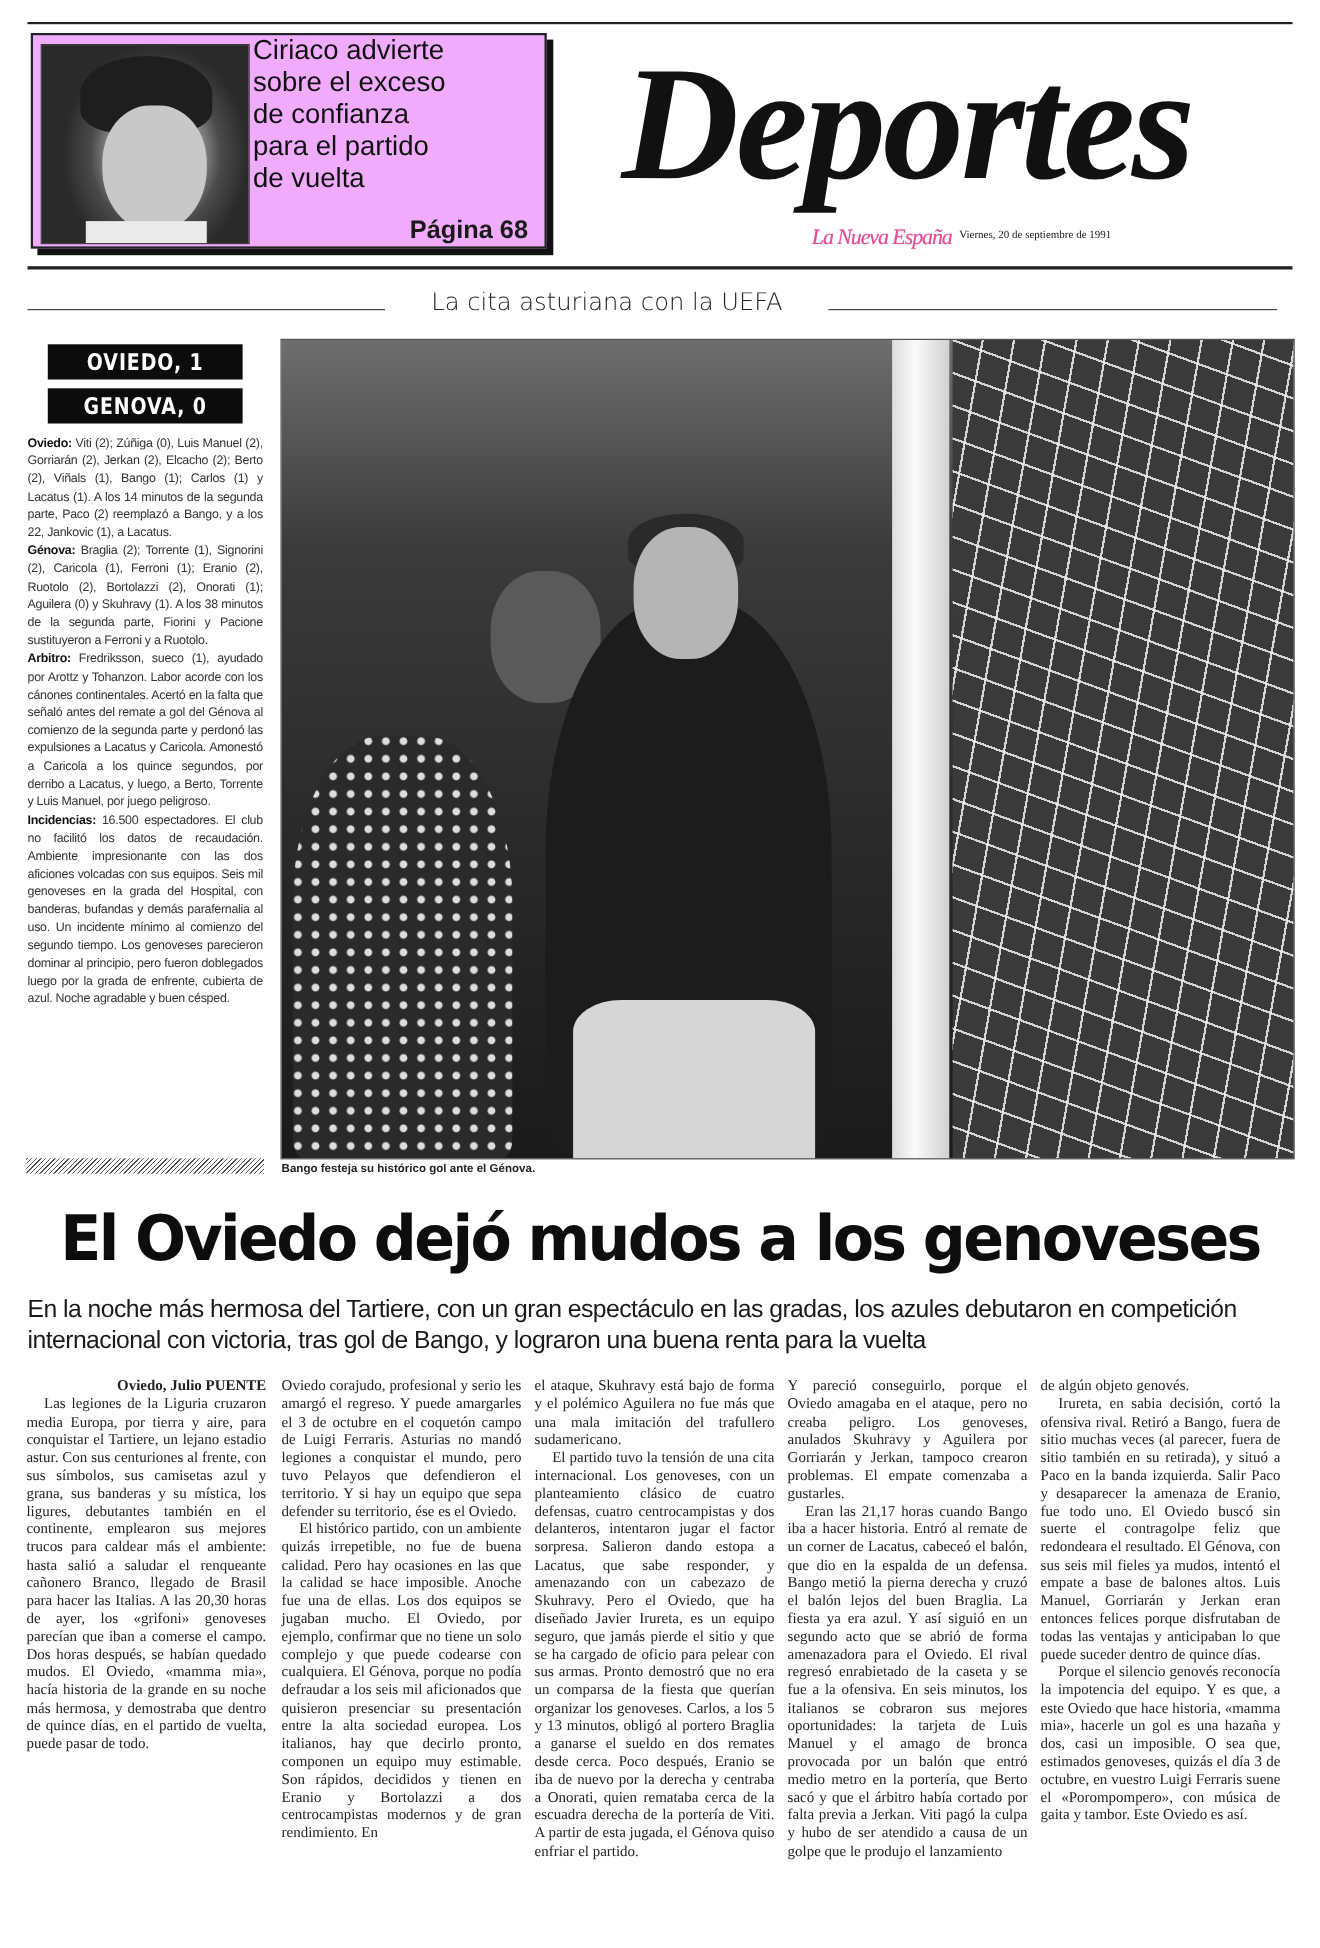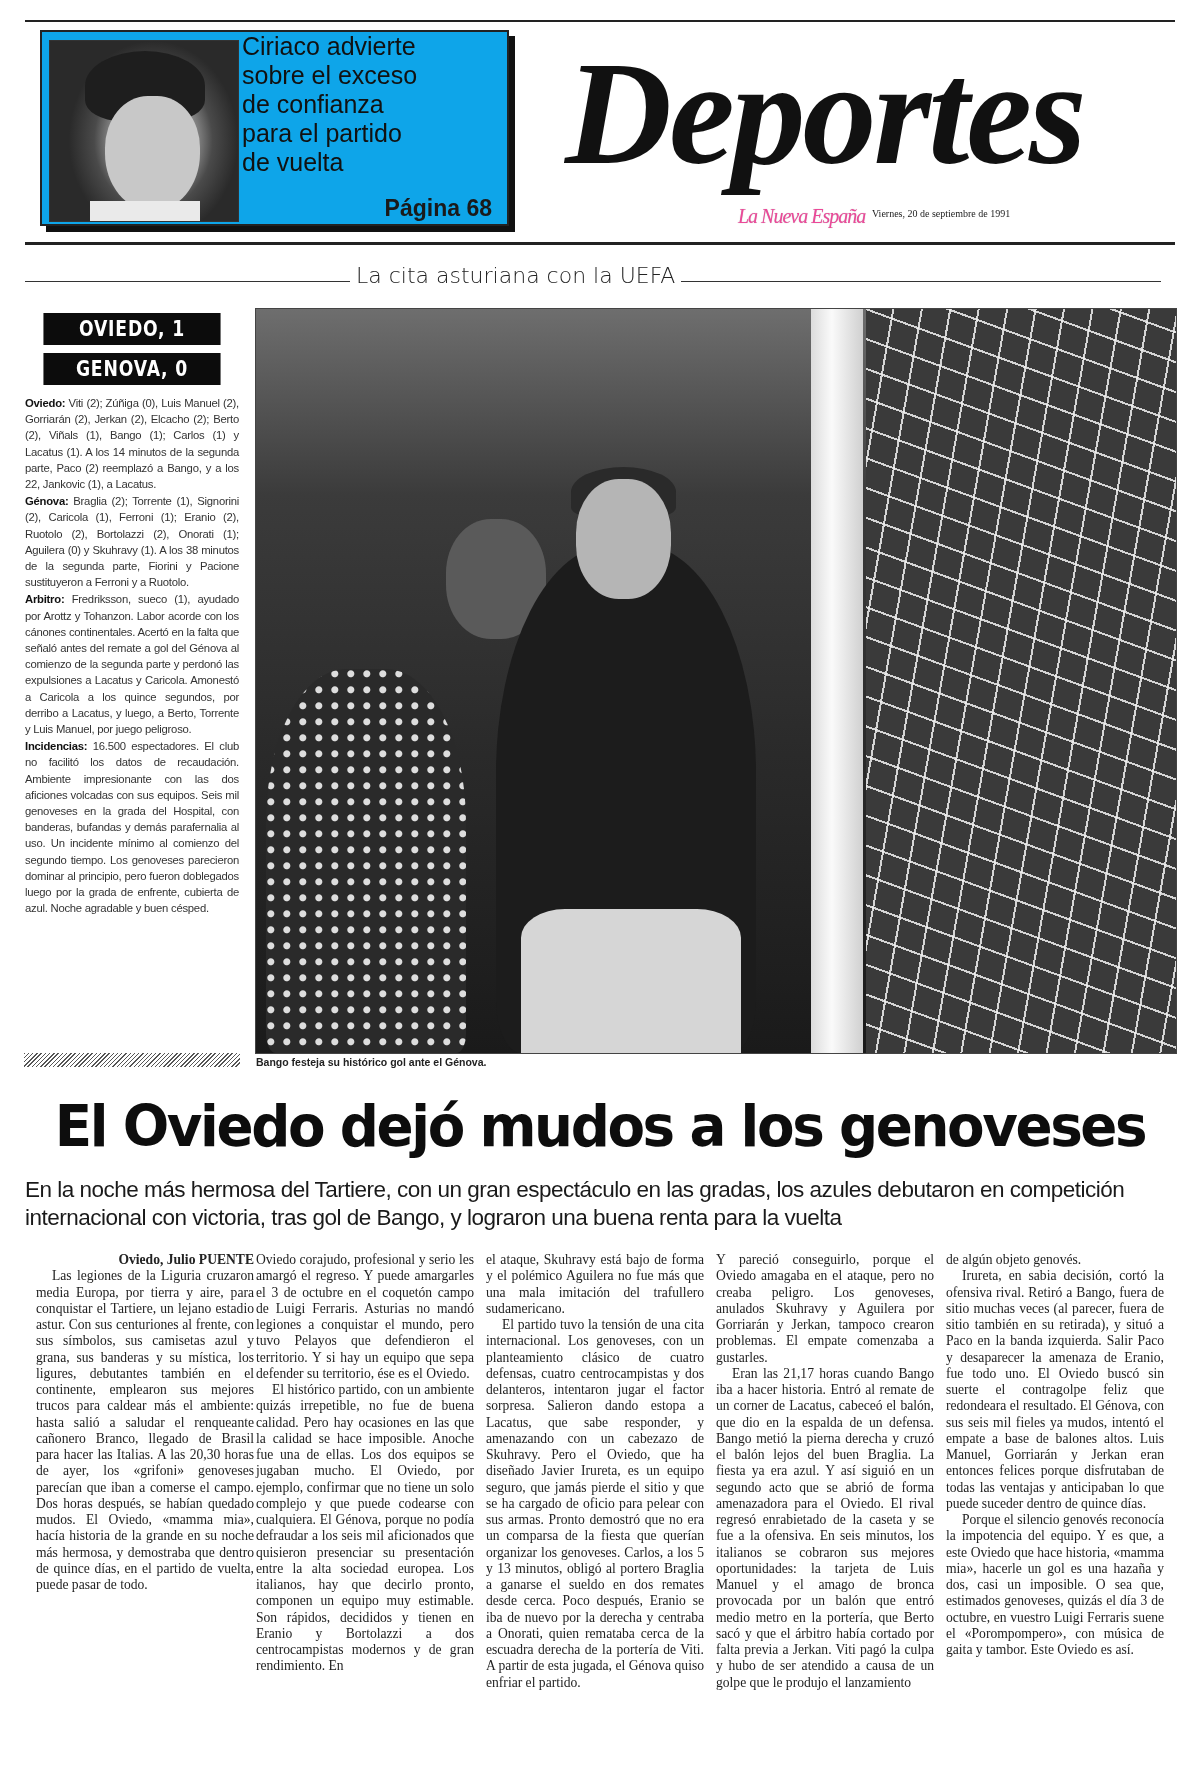--- a/index.html
+++ b/index.html
@@ -2,35 +2,35 @@
 <html><head>
 <meta charset="utf-8">
 <style>
   html, body { margin: 0; padding: 0; background: #ffffff; }
   body { width: 1200px; height: 1771px; position: relative; overflow: hidden; color: #1a1a1a; font-family: "Liberation Serif", serif; }
   .abs { position: absolute; }
 
   
   .rule-top { left: 25px; top: 20px; width: 1150px; height: 2px; background: #222; }
   .rule-mid { left: 25px; top: 242px; width: 1150px; height: 3px; background: #222; }
-  .teaser-box { left: 28px; top: 30px; width: 465px; height: 192px; border: 2px solid #222; background: #0ea5e9; box-shadow: 6px 6px 0 #111; margin-left: 12px; }
+  .teaser-box { left: 28px; top: 30px; width: 465px; height: 192px; border: 2px solid #222; background: #f0abfc; box-shadow: 6px 6px 0 #111; }
   .teaser-photo { left: 7px; top: 8px; width: 188px; height: 180px; border: 1px solid #333;
     background: radial-gradient(ellipse 45% 55% at 55% 55%, #d9d9d9 0%, #9a9a9a 45%, #4a4a4a 70%, #2a2a2a 100%); overflow: hidden; }
   .teaser-photo .hair { position: absolute; left: 35px; top: 10px; width: 120px; height: 70px; border-radius: 50% 50% 30% 30%; background: #1e1e1e; }
   .teaser-photo .face { position: absolute; left: 55px; top: 55px; width: 95px; height: 115px; border-radius: 45% 45% 50% 50%; background: #c8c8c8; }
   .teaser-photo .shirt { position: absolute; left: 40px; top: 160px; width: 110px; height: 30px; background: #eaeaea; }
   .teaser-headline { left: 200px; top: 0px; width: 250px; font-family: "Liberation Sans", sans-serif; font-size: 25px; line-height: 29px; color: #111; }
   .teaser-page { left: 300px; top: 163px; width: 150px; text-align: right; font-family: "Liberation Sans", sans-serif; font-weight: bold; font-size: 23px; }
 
   .section-title { left: 565px; top: 18px; width: 620px; font-family: "Liberation Serif", serif; font-style: italic; font-weight: bold; font-size: 148px; line-height: 190px; letter-spacing: -3px; color: #111; }
   .paper-name { left: 738px; top: 205px; font-family: "Liberation Serif", serif; font-style: italic; font-size: 20px; color: #ec4899; letter-spacing: -1px; text-shadow: 0 0 1px #bbb; }
   .issue-date { left: 872px; top: 208px; width: 300px; text-align: left; font-family: "Liberation Serif", serif; font-size: 10px; color: #222; }
 
   
-  .kicker { left: 25px; top: 258px; width: 1150px; height: 30px; display: flex; align-items: flex-end; }
+  .kicker { left: 25px; top: 258px; width: 1150px; height: 30px; display: flex; align-items: flex-end; gap: 36px; }
   .kicker .line-l { flex: 0 0 325px; height: 1px; background: #333; margin-bottom: 6px; }
   .kicker .txt { padding: 0 6px; font-family: "DejaVu Sans", sans-serif; font-weight: 200; font-size: 22px; color: #222; white-space: nowrap; }
   .kicker .line-r { flex: 1; height: 1px; background: #333; margin-bottom: 6px; margin-right: 14px; }
 
   
   .score { left: 24px; width: 216px; height: 32px; background: #0c0c0c; color: #fff; text-align: center; font-family: "DejaVu Sans", sans-serif; font-weight: bold; font-size: 21px; line-height: 32px; transform: scaleX(0.82); transform-origin: center; letter-spacing: 1px; }
   .score-1 { top: 313px; }
   .score-2 { top: 353px; }
   .lineups { left: 24px; top: 394px; width: 216px; font-family: "Liberation Sans", sans-serif; font-size: 11.3px; line-height: 16.2px; color: #333; text-align: justify; letter-spacing: -0.25px; }
   .lineups p { margin: 1px; }
@@ -55,21 +55,21 @@
 
   
   .headline { left: 25px; top: 1090px; width: 1150px; text-align: center; font-family: "DejaVu Sans", sans-serif; font-weight: bold; font-size: 57px; line-height: 72px; letter-spacing: -2.5px; color: #0d0d0d; transform: scaleX(0.96); transform-origin: center; }
   .deck { left: 25px; top: 1176px; width: 1150px; font-family: "Liberation Sans", sans-serif; font-size: 22.5px; line-height: 28px; color: #1a1a1a; letter-spacing: -0.5px; }
 
   
   .col { top: 1252px; width: 218px; font-family: "Liberation Serif", serif; font-size: 13.6px; line-height: 16.25px; color: #222; text-align: justify; hyphens: manual; }
   .col p { margin: 0; text-indent: 16px; }
   .col p.noindent { text-indent: 0; }
   .col .byline { text-align: right; text-indent: 0; font-weight: bold; }
-  .col-1 { left: 24px; margin-left: 12px; }
+  .col-1 { left: 24px; }
   .col-2 { left: 256px; }
   .col-3 { left: 486px; }
   .col-4 { left: 716px; }
   .col-5 { left: 946px; }
 </style>
 </head>
 <body>
 
 <div class="abs rule-top"></div>
 

